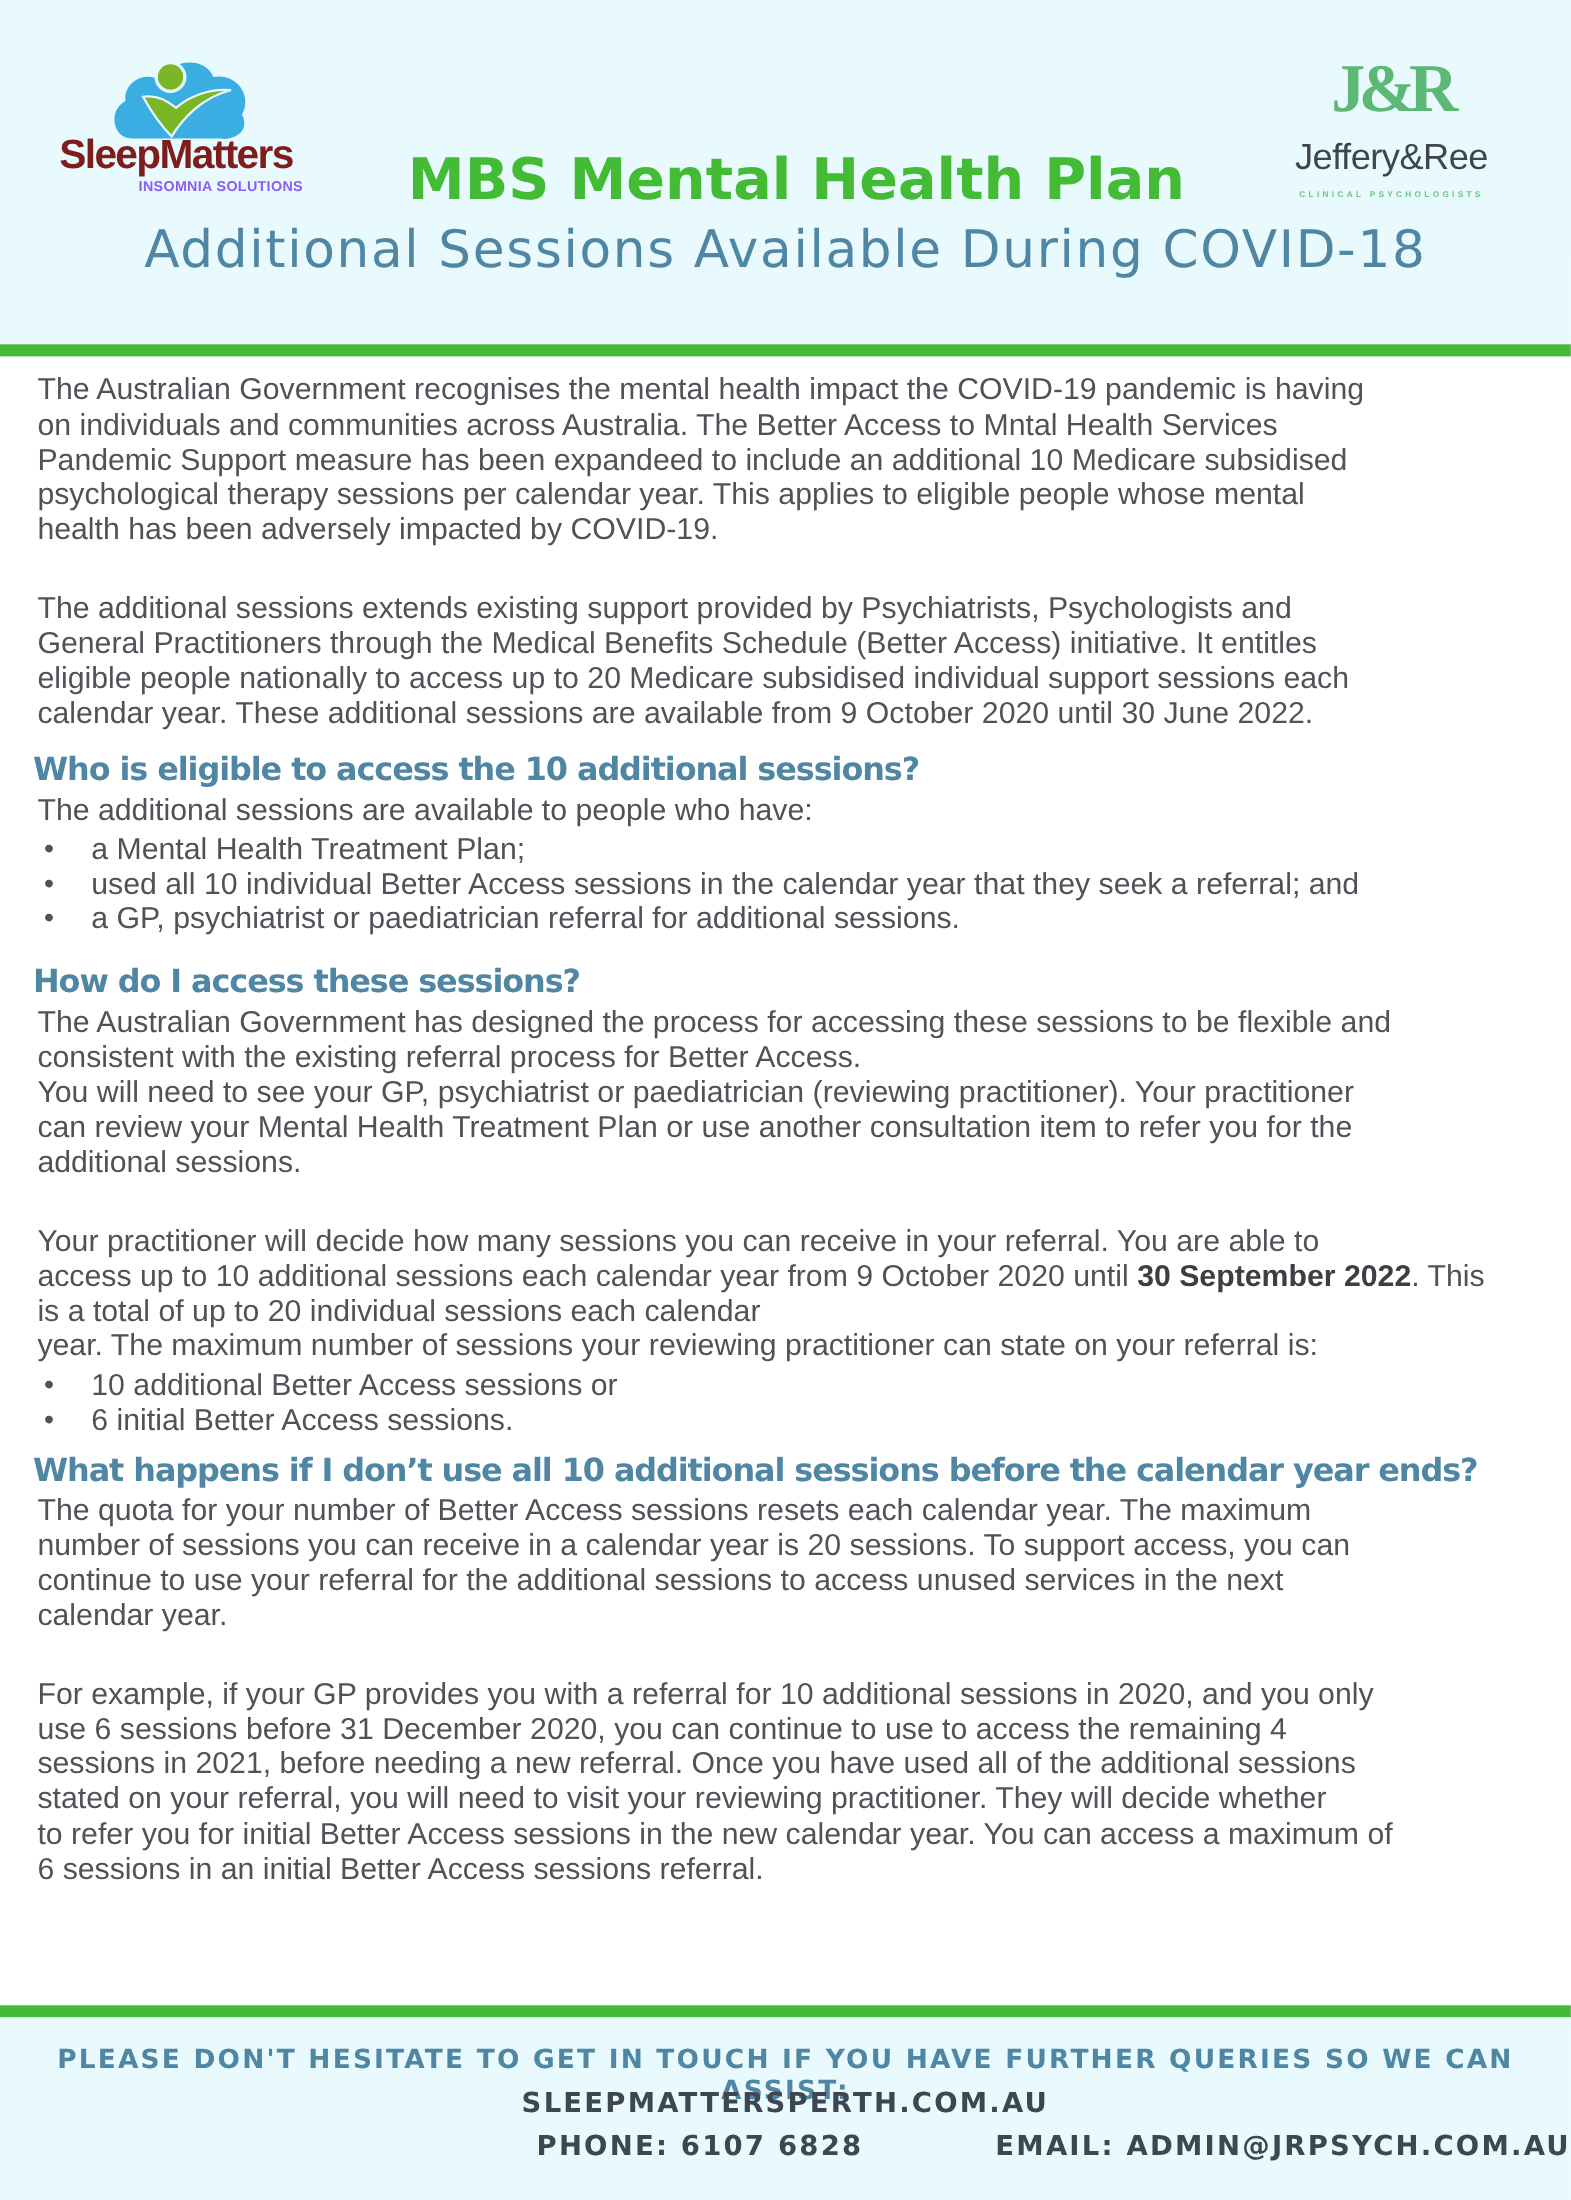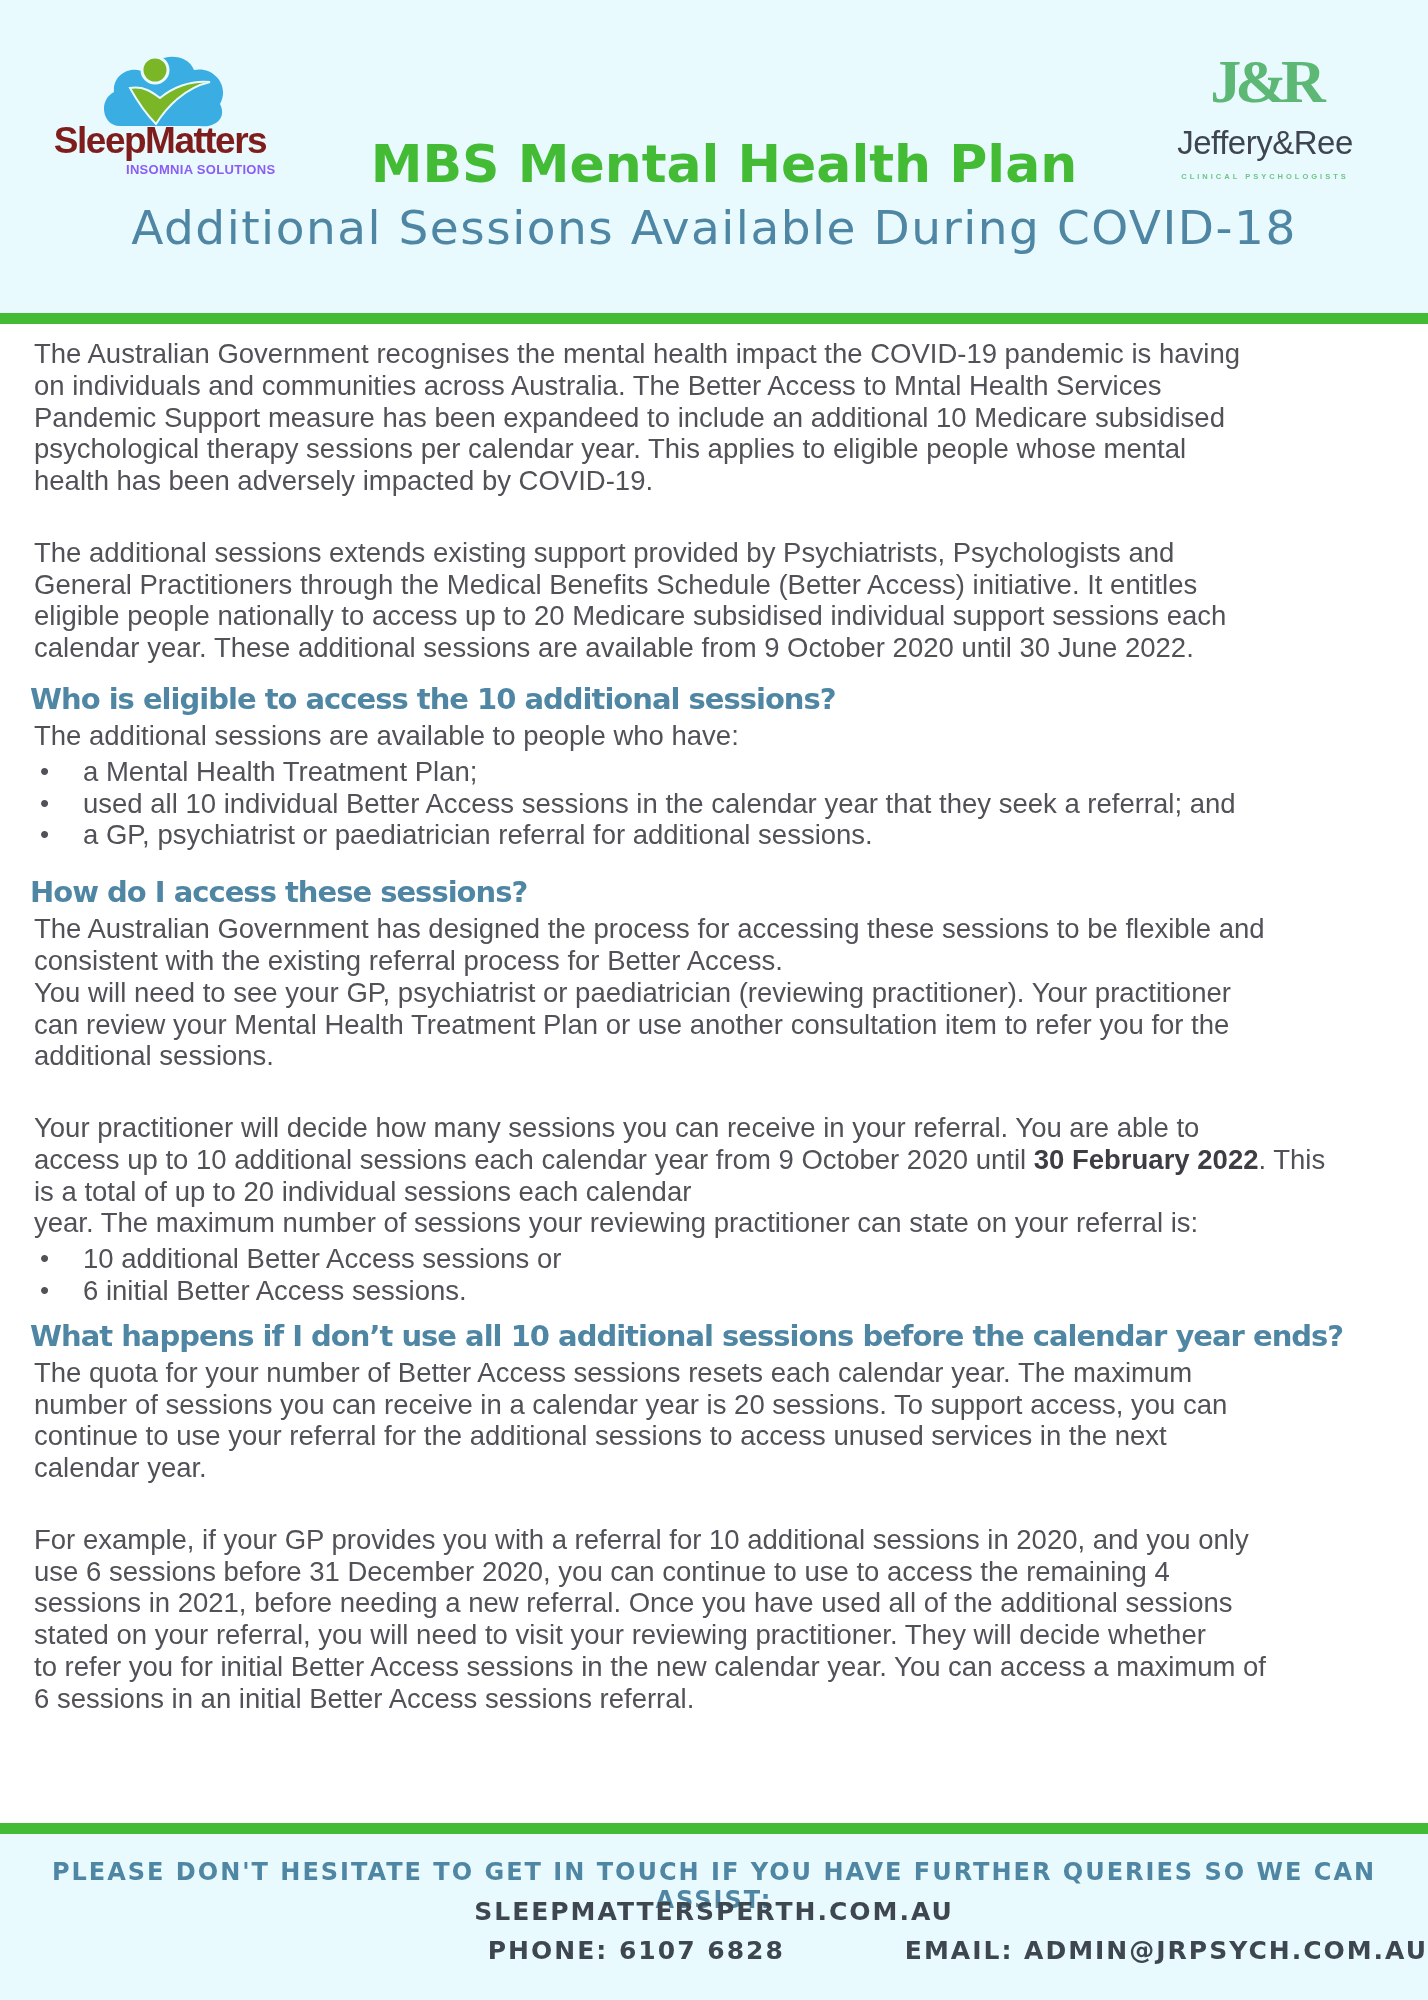--- a/index.html
+++ b/index.html
@@ -156,21 +156,21 @@
   <p>
     <span>The Australian Government has designed the process for accessing these sessions to be flexible and</span><br>
     <span>consistent with the existing referral process for Better Access.</span><br>
     <span>You will need to see your GP, psychiatrist or paediatrician (reviewing practitioner). Your practitioner</span><br>
     <span>can review your Mental Health Treatment Plan or use another consultation item to refer you for the</span><br>
     <span>additional sessions.</span>
   </p>
   <div class="gap"></div>
   <p>
     <span>Your practitioner will decide how many sessions you can receive in your referral. You are able to</span><br>
-    <span>access up to 10 additional sessions each calendar year from 9 October 2020 until </span><b>30 February 2022</b><span>. This</span><br>
+    <span>access up to 10 additional sessions each calendar year from 9 October 2020 until </span><b>30 September 2022</b><span>. This</span><br>
     <span>is a total of up to 20 individual sessions each calendar</span><br>
     <span>year. The maximum number of sessions your reviewing practitioner can state on your referral is:</span>
   </p>
   <ul>
     <li><span class="bullet">•</span><span>10 additional Better Access sessions or</span></li>
     <li><span class="bullet">•</span><span>6 initial Better Access sessions.</span></li>
   </ul>
 
   <div class="h" style="">What happens if I don’t use all 10 additional sessions before the calendar year ends?</div>
   <p>

